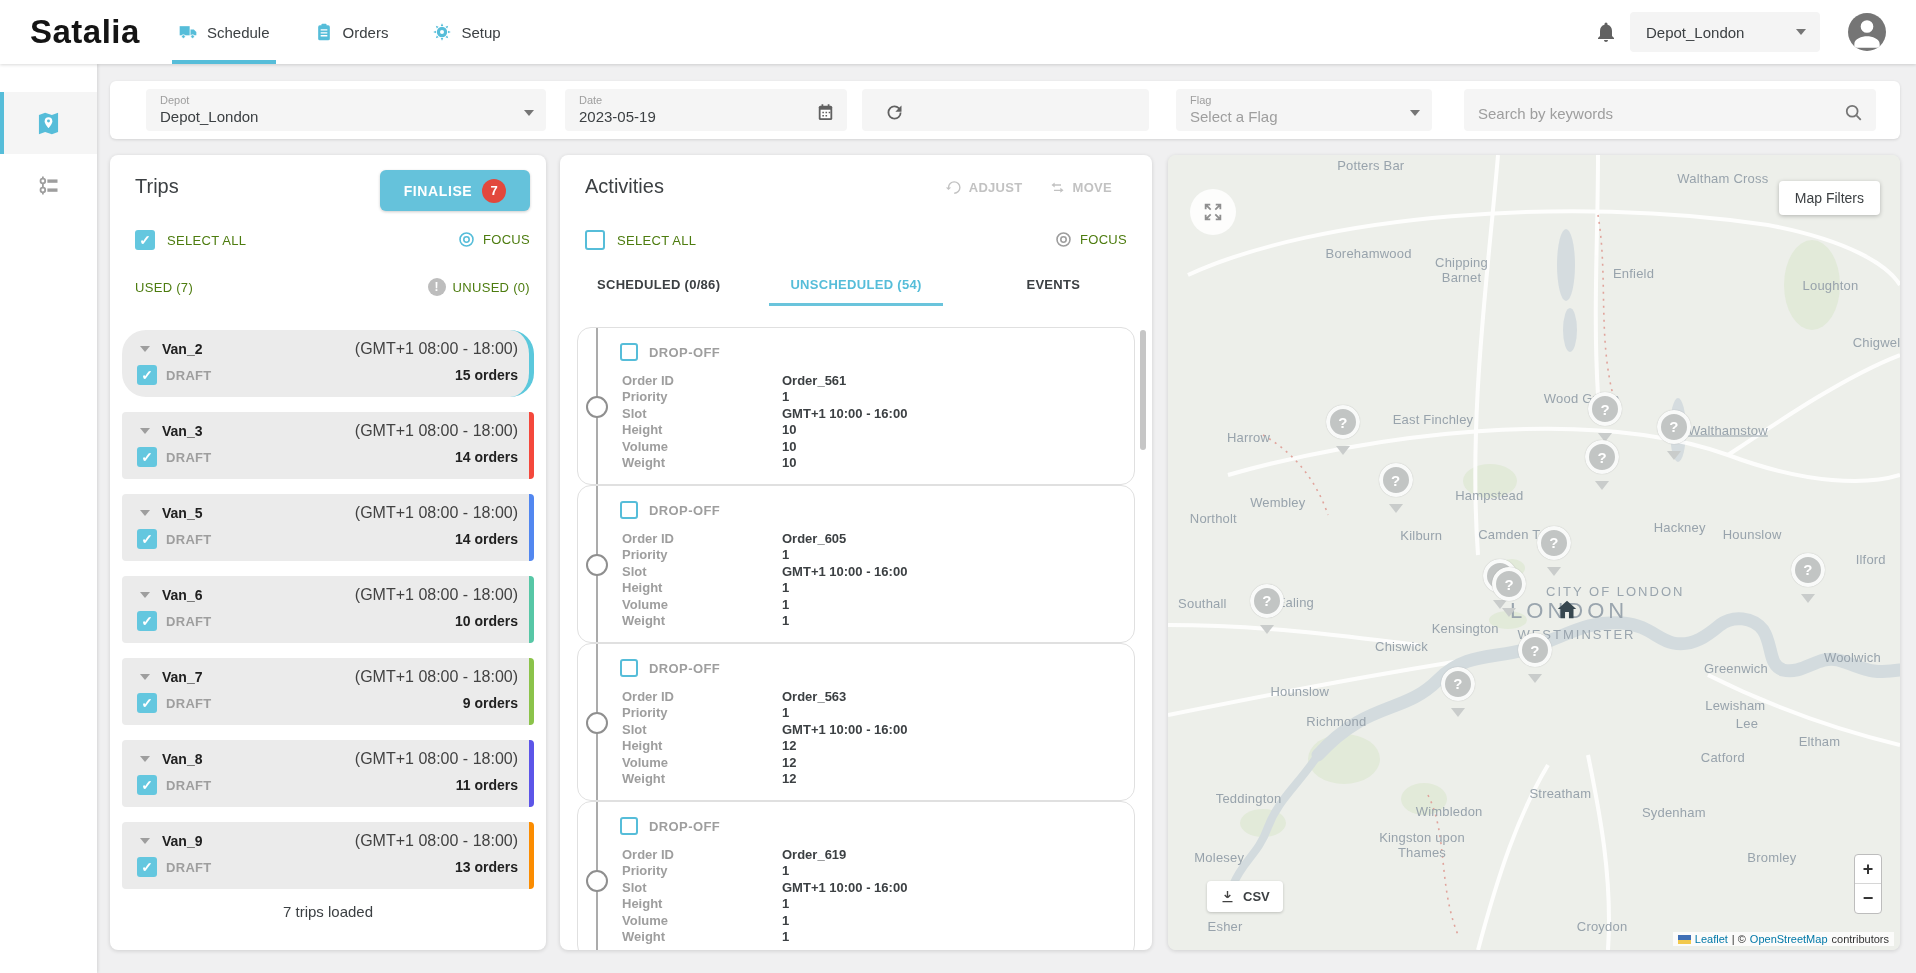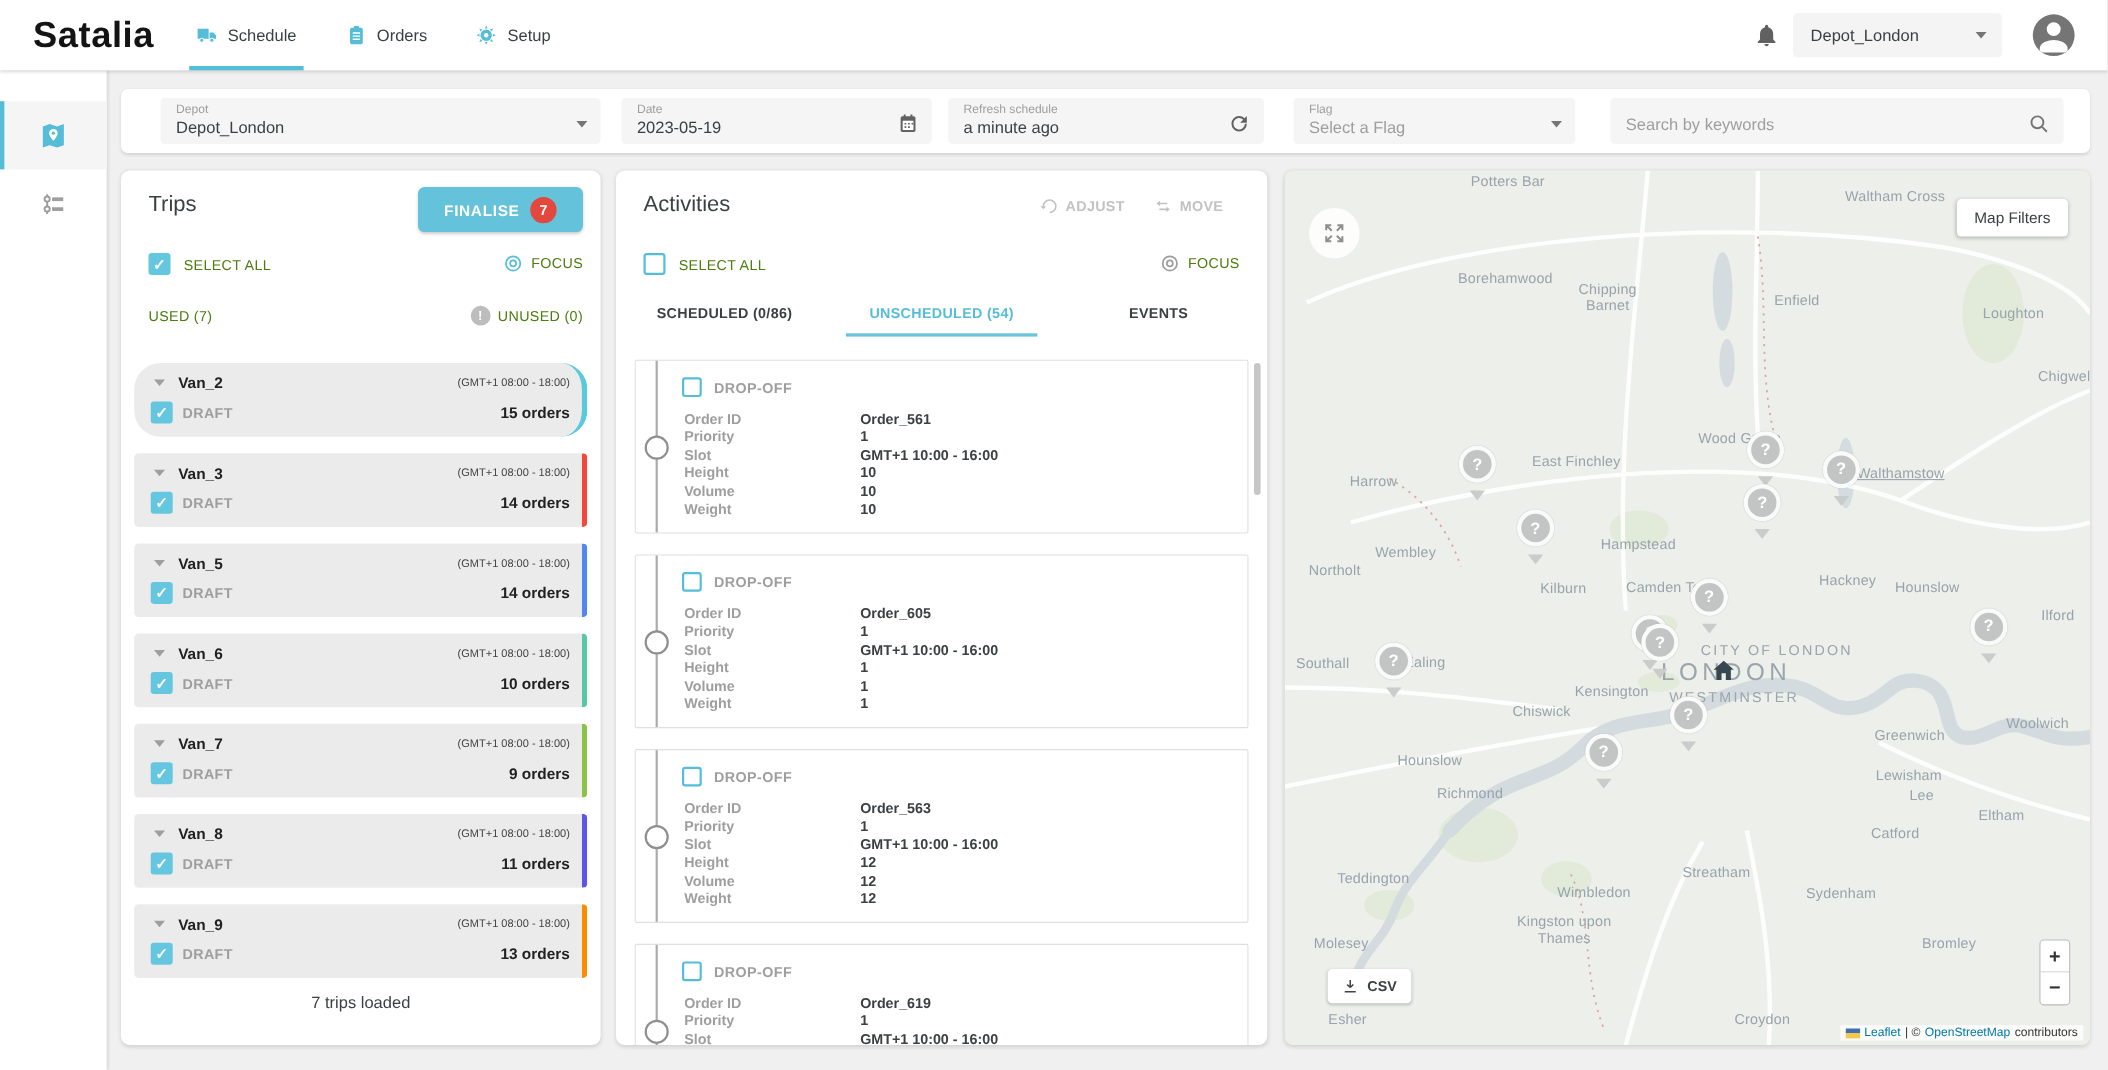--- a/index.html
+++ b/index.html
@@ -47,34 +47,34 @@
   .focus-ic{width:19px;height:19px;margin-right:7px}
   .btn-finalise{position:absolute;left:270px;top:15px;width:150px;height:41px;background:#65C2DB;border:none;border-radius:6px;color:#fff;font-size:14px;font-weight:bold;letter-spacing:.6px;display:flex;align-items:center;justify-content:center;gap:10px;cursor:pointer;box-shadow:0 1px 3px rgba(0,0,0,.2)}
   .badge{width:24px;height:24px;border-radius:50%;background:#E2483D;color:#fff;font-size:13px;font-weight:bold;display:flex;align-items:center;justify-content:center}
   .excl{width:18px;height:18px;border-radius:50%;background:#BDBDBD;color:#fff;font-size:12px;font-weight:bold;display:flex;align-items:center;justify-content:center;margin-right:7px}
   
   .trip-list{position:absolute;left:12px;top:175px;width:412px}
   .trip-card{position:relative;height:67px;background:#EBEBEB;border-radius:4px;margin-bottom:15px;cursor:pointer}
   .t-r1{position:absolute;left:0;right:11px;top:10px;display:flex;align-items:center}
   .chev{width:0;height:0;border-left:5px solid transparent;border-right:5px solid transparent;border-top:6px solid #9E9E9E;margin:0 12px 0 18px}
   .t-name{font-size:14px;font-weight:bold;color:#212121;flex:1}
-  .t-time{font-size:10px;color:#424242}
+  .t-time{font-size:16px;color:#424242}
   .t-r2{position:absolute;left:15px;right:11px;top:35px;display:flex;align-items:center}
   .t-status{font-size:13px;font-weight:bold;color:#9E9E9E;margin-left:9px;flex:1;letter-spacing:.3px}
   .t-orders{font-size:14px;font-weight:bold;color:#212121}
   .trips-footer{position:absolute;left:0;width:436px;top:748px;text-align:center;font-size:15px;color:#3c4043}
   
   .hdr-actions{position:absolute;right:40px;top:24px;display:flex;gap:26px}
   .hact{display:flex;align-items:center;gap:7px;font-size:13px;font-weight:bold;color:#C2C2C2;letter-spacing:.3px;cursor:pointer}
   .tabs{position:absolute;left:0;top:268px;width:592px;display:flex}
   .tab{flex:1;text-align:center;font-size:13px;font-weight:bold;color:#3c4043;letter-spacing:.3px;padding:10px 16px 14px;position:relative;cursor:pointer}
   .tab.active{color:#56BDD9}
   .tab.active:after{content:"";position:absolute;left:12px;right:12px;bottom:0;height:3px;background:#6AC4DC}
   .act-list{position:absolute;left:17px;top:172px;width:558px;height:623px}
-  .act-card{position:relative;height:158px;background:#fff;border:1px solid #E0E0E0;border-radius:2px;margin-bottom:19px}
+  .act-card{position:relative;height:158px;background:#fff;border:1px solid #E0E0E0;border-radius:14px;margin-bottom:0}
   .tl-line{position:absolute;left:18px;top:0;bottom:0;width:2px;background:#ABABAB}
   .tl-dot{position:absolute;left:8px;top:68px;width:22px;height:22px;border-radius:50%;background:#fff;border:2px solid #8F8F8F}
   .a-head{position:absolute;left:42px;top:15px;display:flex;align-items:center}
   .a-head .cb{width:18px;height:18px}
   .a-type{font-size:13px;font-weight:bold;color:#9E9E9E;margin-left:11px;letter-spacing:.4px}
   .a-fields{position:absolute;left:44px;top:44px;right:10px}
   .a-row{display:flex;height:16.5px;align-items:center}
   .a-lb{width:160px;font-size:13px;font-weight:bold;color:#9E9E9E}
   .a-vl{font-size:13px;font-weight:bold;color:#3c4043}
   .scrollthumb{position:absolute;right:6px;top:175px;width:6px;height:120px;background:#C6C6C6;border-radius:3px}
@@ -176,24 +176,20 @@
           <span class="vl">2023-05-19</span>
         </span>
       <svg class="ic" width="19" height="19" viewBox="0 0 24 24">
           <path fill="#616161" d="M7 1.5h2.2V5H7zM14.8 1.5H17V5h-2.2z"></path>
           <rect x="3.5" y="3.5" width="17" height="18" rx="2" fill="#616161"></rect>
           <rect x="5.8" y="8.5" width="12.4" height="10.7" fill="#fff"></rect>
           <path fill="#616161" d="M8 11h2v2H8zm4 0h2v2h-2zm4 0h2v2h-2zM8 15h2v2H8zm4 0h2v2h-2z"></path>
         </svg>
     </div>
     <div class="field" style="left:752px;width:287px">
-      <span class="tx">
-          <span class="lb">Refresh schedule</span>
-          <span class="vl">a minute ago</span>
-        </span>
       <svg class="ic" width="21" height="21" viewBox="0 0 24 24">
           <path fill="#616161" d="M17.65 6.35A7.96 7.96 0 0 0 12 4a8 8 0 1 0 8 8h-2a6 6 0 1 1-1.76-4.24L13 11h7V4l-2.35 2.35z"></path>
         </svg>
     </div>
     <div class="field" style="left:1066px;width:256px">
       <span class="tx">
           <span class="lb">Flag</span>
           <span class="vl ph">Select a Flag</span>
         </span>
       <i class="caret ic"></i>

